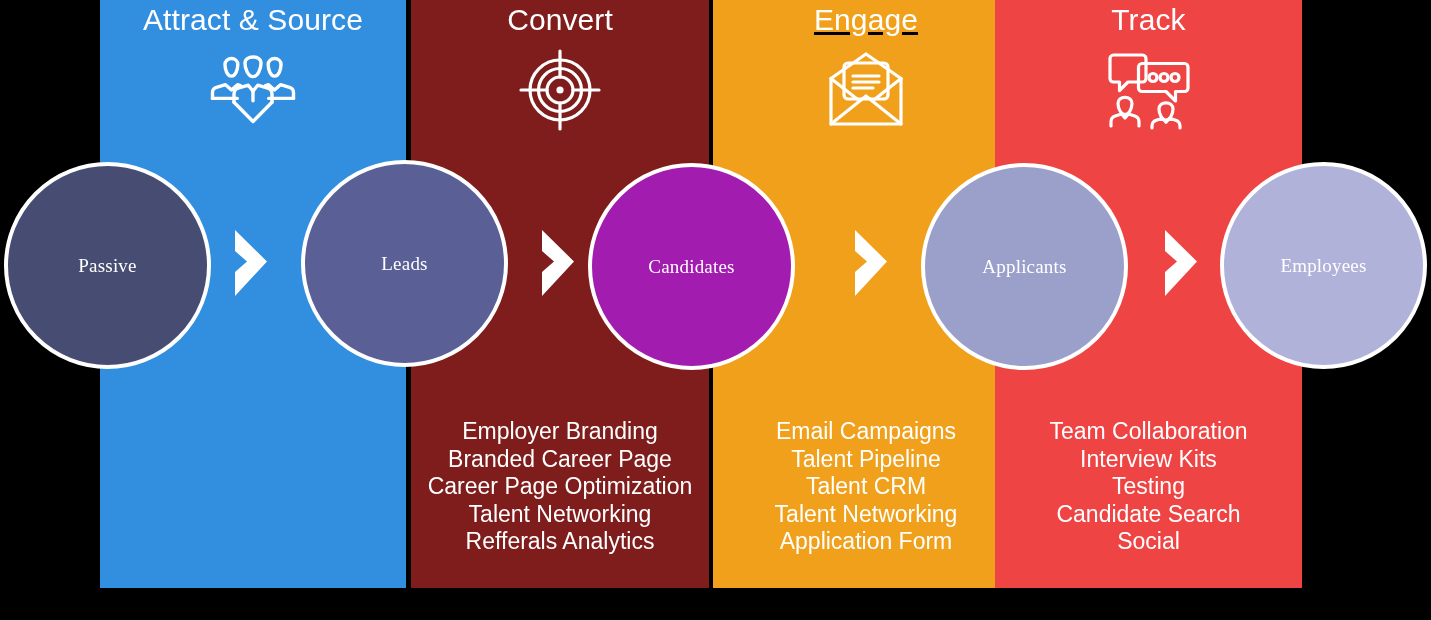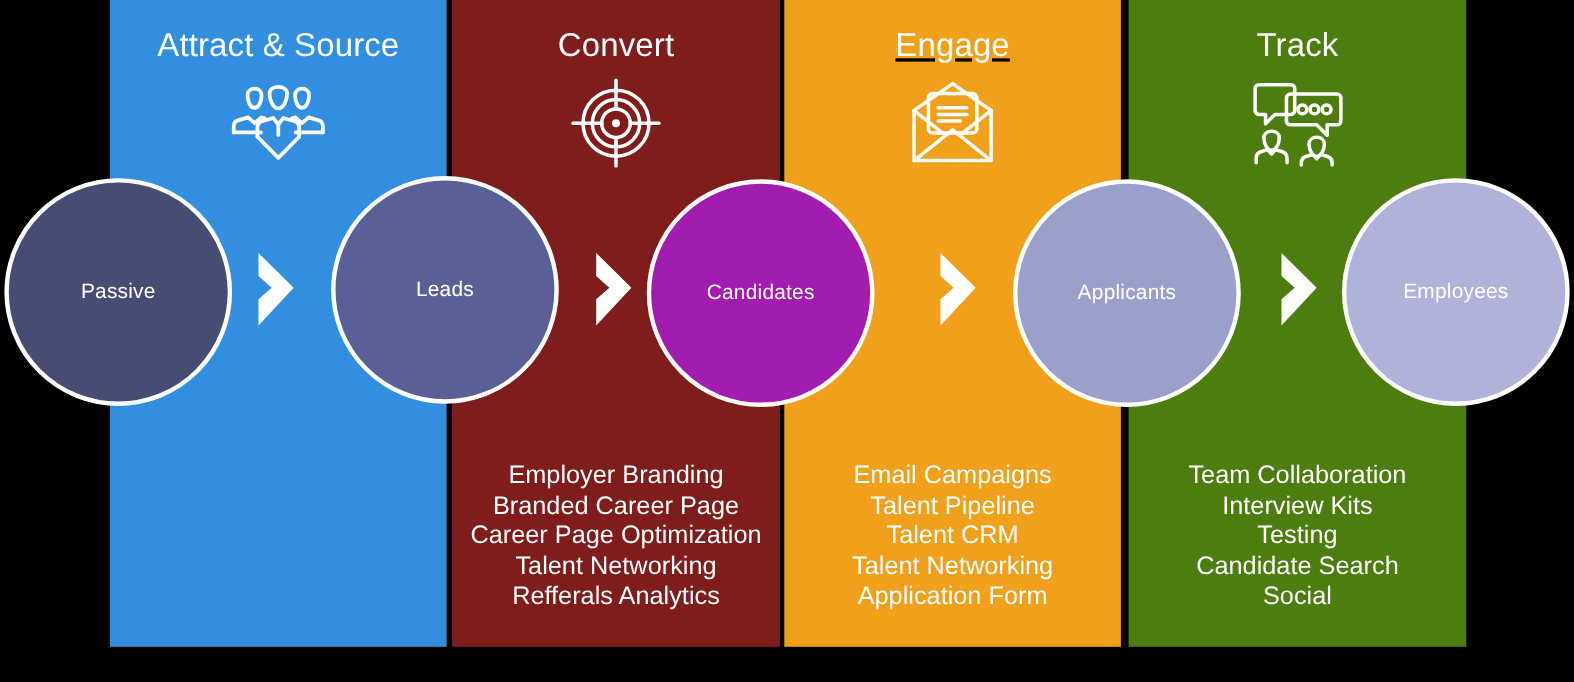--- a/index.html
+++ b/index.html
@@ -28,21 +28,21 @@
     position: absolute;
     top: 0;
     height: 588px;
     box-sizing: border-box;
     display: flex;
     flex-direction: column;
     align-items: center;
   }
 
   .stage-title {
-    margin-top: 26px;
+    margin-top: 4px;
     color: #ffffff;
     font-size: 30px;
     font-weight: 400;
     line-height: 1.05;
     letter-spacing: 0.1px;
     white-space: nowrap;
     text-align: center;
   }
 
   .stage-icon {
@@ -79,20 +79,21 @@
     box-sizing: border-box;
     border: 4px solid #ffffff;
     display: flex;
     align-items: center;
     justify-content: center;
     color: #ffffff;
     font-size: 19px;
     font-weight: 400;
     letter-spacing: 0.2px;
     white-space: nowrap;
+    font-family: Liberation Serif, serif;
   }
 
   
   .chevron {
     position: absolute;
     width: 42px;
     height: 66px;
   }
   .chevron svg { display: block; }
 </style>
@@ -159,21 +160,21 @@
     </div>
     <div class="stage-items">
       <div class="item">Email Campaigns</div>
       <div class="item">Talent Pipeline</div>
       <div class="item">Talent CRM</div>
       <div class="item">Talent Networking</div>
       <div class="item">Application Form</div>
     </div>
   </div>
 
-  <div class="stage-col" style="left:1026px; width:307px; background:#4d7c0f;">
+  <div class="stage-col" style="left:995px; width:307px; background:#ef4444;">
     <div class="stage-title">Track</div>
     <div class="stage-icon">
       <svg width="82" height="76" viewBox="0 0 82 76" fill="none" stroke="#ffffff" stroke-width="3.2" stroke-linejoin="round" stroke-linecap="round">
         <path d="M5.5 3h29c2 0 3.5 1.6 3.5 3.5v20c0 2-1.6 3.5-3.5 3.5H20l-8.5 8.5V30H5.5C3.6 30 2 28.5 2 26.5v-20C2 4.6 3.6 3 5.5 3z"></path>
         <path d="M34 11.5h42.5c2 0 3.5 1.6 3.5 3.5v21c0 2-1.6 3.5-3.5 3.5h-9v9.5L58 39.5H34c-2 0-3.5-1.6-3.5-3.5V15c0-1.9 1.6-3.5 3.5-3.5z"></path>
         <circle cx="45" cy="25.5" r="4"></circle>
         <circle cx="56" cy="25.5" r="4"></circle>
         <circle cx="67" cy="25.5" r="4"></circle>
         <path d="M10 51.5c0-3.6 3-6.2 7-6.2s7 2.6 7 6.2c0 5-3.1 11.2-7 11.2s-7-6.2-7-11.2z"></path>
         <path d="M3 74v-4.3c0-2.6 1.7-4.9 4.2-5.7l6.3-2 3.5 4 3.5-4 6.3 2c2.5 0.8 4.2 3.1 4.2 5.7V74"></path>

